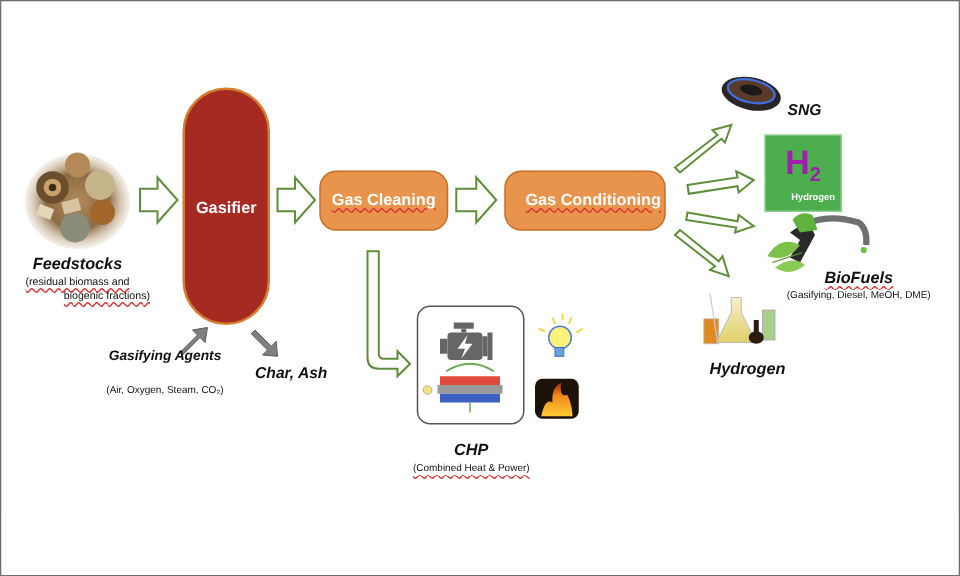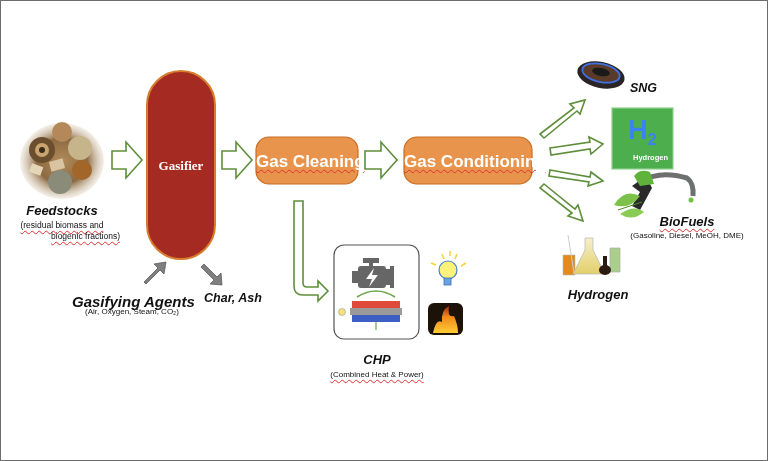--- a/index.html
+++ b/index.html
@@ -1,21 +1,21 @@
 <!DOCTYPE html>
 <html><head>
 <meta charset="utf-8">
 <style>
   html, body { margin: 0; padding: 0; background: #ffffff; }
   body { width: 768px; height: 461px; position: relative; overflow: hidden; font-family: "Liberation Sans", "DejaVu Sans", sans-serif; }
   .frame { position: absolute; left: 0; top: 0; width: 766px; height: 459px; border: 1px solid #6d6d6d; border-width: 1px 1px 2px 1px; box-sizing: content-box; }
   svg#diagram { position: absolute; left: 0; top: 0; }
   .lbl { position: absolute; text-align: center; color: #111; font-weight: bold; white-space: nowrap; font-style: italic; }
   .sub { position: absolute; text-align: center; color: #111; font-weight: normal; font-size: 8.5px; white-space: nowrap; }
-  .box-text { position: absolute; color: #fff; font-weight: bold; font-size: 17px; text-align: center; white-space: nowrap; }
+  .box-text { position: absolute; color: #fff; font-weight: bold; font-size: 13px; text-align: center; white-space: nowrap; }
   .squiggle { text-decoration: underline wavy #d33; text-decoration-thickness: 1px; text-underline-offset: 2px; }
 </style>
 </head>
 <body>
 
 <div class="frame"></div>
 
 <svg id="diagram" width="768" height="461" viewBox="0 0 768 461">
   <defs>
     <radialGradient id="bioGrad" cx="50%" cy="50%" r="50%">
@@ -136,36 +136,36 @@
     <path d="M610,248 L620,248 L620,272 L610,272 Z" fill="#a9cf8a" stroke="#aaa" stroke-width="0.7"></path>
     <rect x="603" y="256" width="4" height="10" fill="#2a1a10"></rect>
     <ellipse cx="605" cy="270" rx="6" ry="5" fill="#2a1a10"></ellipse>
   </g>
 </svg>
 
 <div class="lbl" style="left:4px; top:203px; width:116px; font-size:13px;">Feedstocks</div>
 <div class="sub" style="left:4px; top:220px; width:116px;"><span class="squiggle">(residual biomass and</span></div>
 <div class="sub" style="left:4px; top:231px; width:116px;text-align:right;"><span class="squiggle">biogenic fractions)</span></div>
 
-<div class="box-text" style="left:147px; top:158px; width:68px; font-size:13px;font-family:Liberation Serif, serif;">Gasifier</div>
+<div class="box-text" style="left:147px; top:158px; width:68px; font-size:13px;">Gasifier</div>
 
 <div class="box-text" style="left:256px; top:152px; width:102px;"><span class="squiggle">Gas Cleaning</span></div>
 <div class="box-text" style="left:404px; top:152px; width:141px;"><span class="squiggle">Gas Conditioning</span></div>
 
-<div class="lbl" style="left:72px; top:293px; width:120px; font-size:15px;">Gasifying Agents</div>
+<div class="lbl" style="left:72px; top:279px; width:120px; font-size:11px;">Gasifying Agents</div>
 <div class="sub" style="left:66px; top:307px; width:132px; font-size:8px;">(Air, Oxygen, Steam, CO₂)</div>
 
 <div class="lbl" style="left:198px; top:291px; width:70px; font-size:12.5px;">Char, Ash</div>
 
 <div class="lbl" style="left:346px; top:352px; width:62px; font-size:13px;">CHP</div>
 <div class="sub" style="left:318px; top:370px; width:118px; font-size:8px;"><span class="squiggle">(Combined Heat &amp; Power)</span></div>
 
 <div class="lbl" style="left:630px; top:81px; width:40px; font-size:12.5px; text-align:left;">SNG</div>
 
-<div style="position:absolute; left:612px; top:114px; width:61px; text-align:center; color:#3b82f6; font-weight:bold; font-size:27px; line-height:32px;">
+<div style="position:absolute; left:612px; top:114px; width:61px; text-align:center; color:#a21caf; font-weight:bold; font-size:27px; line-height:32px;">
   <span>H</span><span style="font-size:16px; vertical-align:-6px;">2</span>
 </div>
 <div style="position:absolute; left:612px; top:153px; width:77px; text-align:center; color:#fff; font-weight:bold; font-size:7.5px;">Hydrogen</div>
 
 <div class="lbl" style="left:652px; top:214px; width:70px; font-size:13px;"><span class="squiggle">BioFuels</span></div>
-<div class="sub" style="left:612px; top:231px; width:150px; font-size:8px;">(Gasoline, Diesel, MeOH, DME)</div>
+<div class="sub" style="left:612px; top:231px; width:150px; font-size:8px;">(Gasifying, Diesel, MeOH, DME)</div>
 
 <div class="lbl" style="left:558px; top:287px; width:80px; font-size:13px;">Hydrogen</div>
 
 </body></html>

